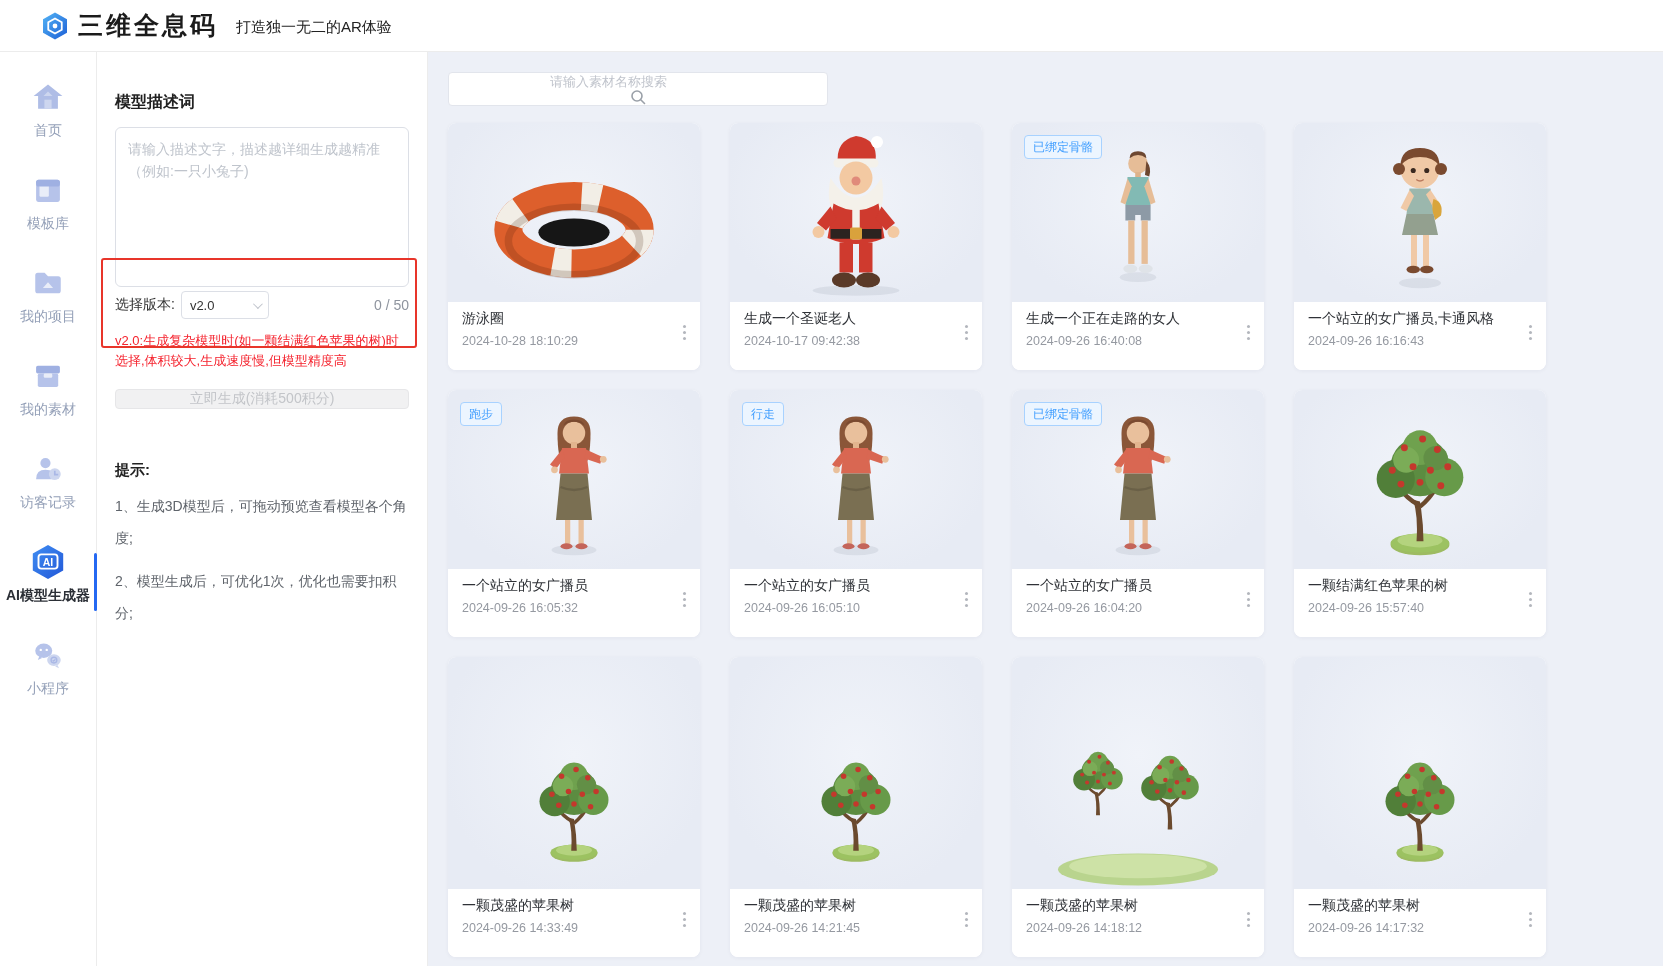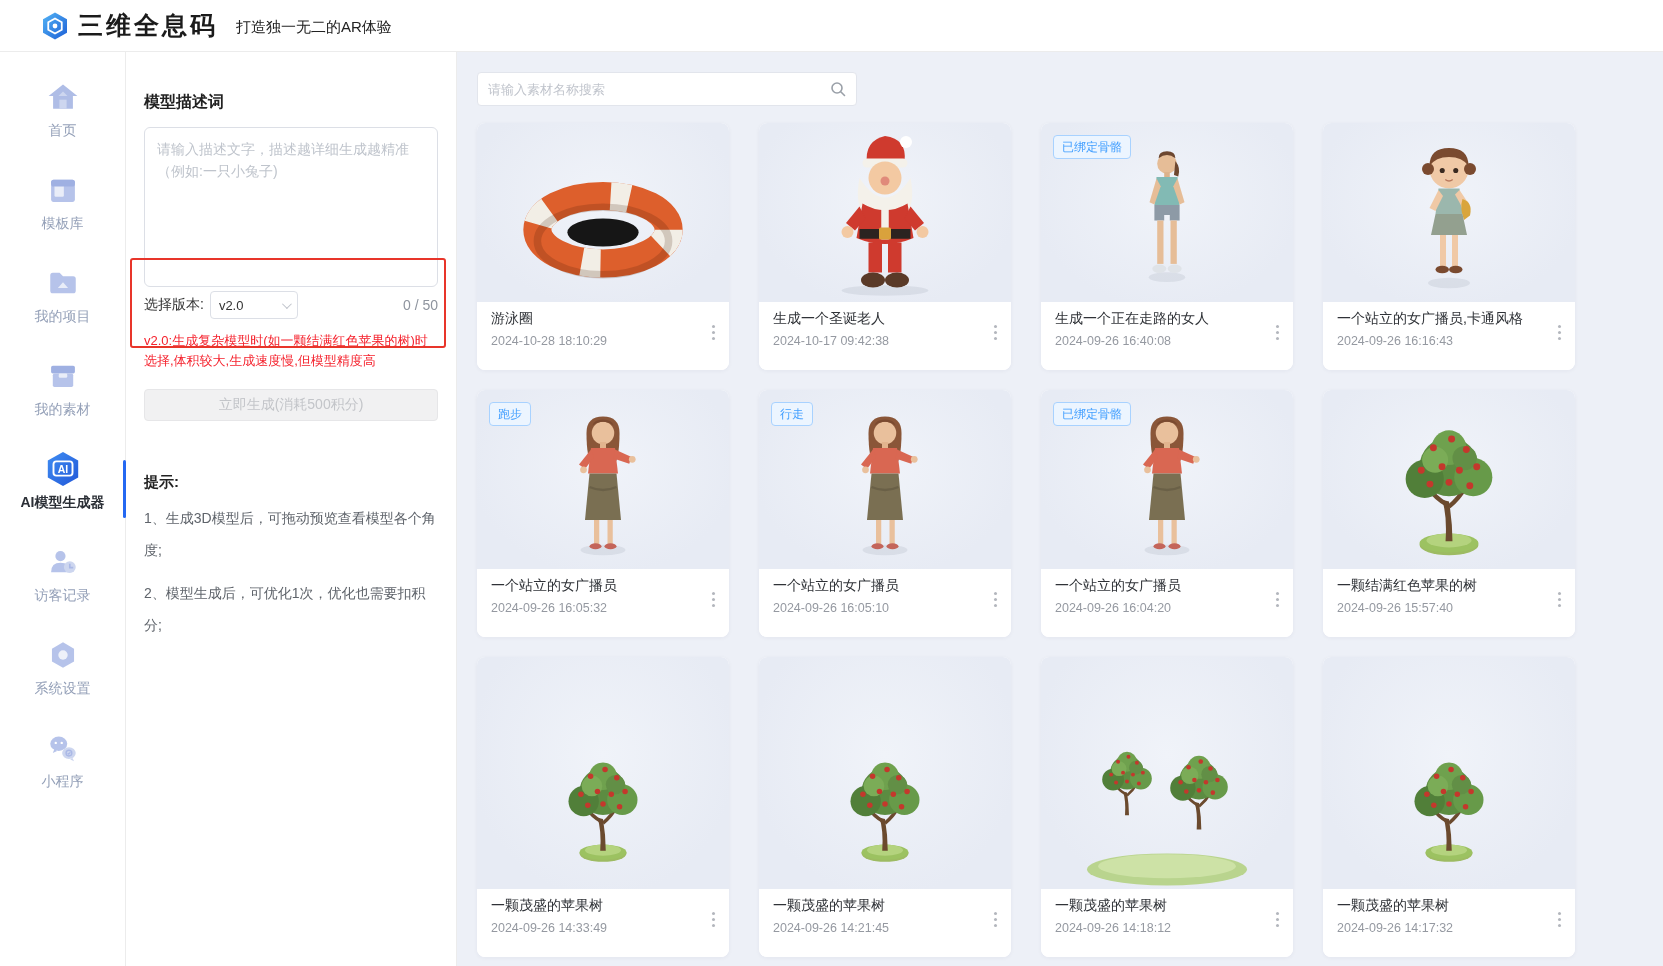--- a/index.html
+++ b/index.html
@@ -9,48 +9,48 @@
   
   .header { height:52px; background:#fff; border-bottom:1px solid #ececec; display:flex; align-items:center; padding-left:40px; }
   .logo-icon { width:30px; height:30px; margin-right:8px; }
   .logo-title { font-size:25px; font-weight:bold; color:#1b1b1b; letter-spacing:3px; }
   .tagline { font-size:15px; color:#222; margin-left:18px; padding-top:4px; }
 
   
   .main { display:flex; height:914px; }
 
   
-  .sidebar { width:126px; background:#fff; border-right:1px solid #ececec; padding-top:26px; display:flex; flex-direction:column; align-items:flex-start; position:relative; }
+  .sidebar { width:97px; background:#fff; border-right:1px solid #ececec; padding-top:26px; display:flex; flex-direction:column; align-items:flex-start; position:relative; }
   .side-item { width:100%; height:93px; display:flex; flex-direction:column; align-items:center; justify-content:flex-start; cursor:pointer; position:relative; }
   .side-item .s-icon { width:38px; height:38px; display:flex; align-items:center; justify-content:center; }
   .side-item .s-label { margin-top:5px; font-size:14px; color:#94a0b8; text-align:center; line-height:1.3; padding:0 6px; }
   .side-item.active .s-label { color:#2b2f36; font-weight:bold; }
   .active-bar { position:absolute; right:-1px; top:10px; width:3px; height:58px; background:var(--accent,#2468f2); border-radius:2px; }
 
   
   .gen-panel { width:331px; background:#fff; border-right:1px solid #ececec; padding:24px 18px 0; position:relative; }
   .gen-title { font-size:16px; font-weight:bold; color:#222; margin-bottom:14px;margin-top:16px; }
   .gen-textarea { width:100%; height:160px; border:1px solid #dcdfe6; border-radius:6px; resize:none; padding:10px 12px; font-size:14px; line-height:1.6; color:#333; font-family:inherit; outline:none; }
   .gen-textarea::placeholder { color:#bfc4cc; }
   .version-row { display:flex; align-items:center; height:28px; }
   .version-label { font-size:14px; color:#333; }
   .version-select { width:88px; height:28px; border:1px solid #dcdfe6; border-radius:4px; margin-left:6px; display:flex; align-items:center; justify-content:space-between; padding:0 8px; cursor:pointer; background:#fff; }
   .version-value { font-size:13px; color:#333; }
   .chev { width:7px; height:7px; border-right:1.5px solid #c0c4cc; border-bottom:1.5px solid #c0c4cc; transform:rotate(45deg) translateY(-2px); }
   .counter { margin-left:auto; font-size:14px; color:#8e949e; }
   .version-note { margin-top:12px; font-size:13px; line-height:1.55; color:var(--note,#f5222d); }
   .annotation-box { position:absolute; left:4px; top:206px; width:316px; height:90px; border:2px solid var(--annotation,#e8352a); border-radius:3px; pointer-events:none; }
-  .gen-btn { width:100%; height:32px; margin-top:18px; background:#f1f1f2; border:1px solid #e6e6e8; border-radius:4px; color:#c3c5c9; font-size:14px; cursor:not-allowed; font-family:inherit; }
+  .gen-btn { width:100%; height:20px; margin-top:18px; background:#f1f1f2; border:1px solid #e6e6e8; border-radius:4px; color:#c3c5c9; font-size:14px; cursor:not-allowed; font-family:inherit; }
   .tips { margin-top:52px; }
   .tips-title { font-size:15px; font-weight:bold; color:#222; }
   .tip-line { font-size:14px; color:#5f646b; line-height:2.3; margin-top:10px; }
 
   
   .content { flex:1; background:#edf0f7; padding:20px 0 0 20px; overflow:hidden; }
-  .search-box { width:380px; height:34px; background:#fff; border:1px solid #e2e5ec; border-radius:4px; display:flex; align-items:center; padding:0 10px; }
+  .search-box { width:380px; height:34px; background:#fff; border:1px solid #e2e5ec; border-radius:4px; display:flex; align-items:center; padding:0 10px;flex-direction:column; }
   .search-input { flex:1; border:none; outline:none; font-size:13px; color:#333; font-family:inherit; background:transparent; }
   .search-input::placeholder { color:#c0c4cc; }
 
   .cards { margin-top:17px; display:grid; grid-template-columns:repeat(4,252px); grid-template-rows:247px 247px 300px; gap:20px 30px; }
   .card { background:#fff; border-radius:8px; overflow:hidden; display:flex; flex-direction:column; box-shadow:0 1px 4px rgba(30,40,80,0.05); cursor:pointer; }
   .card-art { flex:1; position:relative; background:radial-gradient(ellipse at 50% 42%, #f0f3f9 0%, #e7ebf4 75%); display:flex; align-items:flex-end; justify-content:center; overflow:hidden; }
   .card-art svg { display:block; margin-bottom:2px; }
   .badge { position:absolute; top:12px; left:12px; font-size:12px; color:var(--badge,#409eff); background:#ecf5ff; border:1px solid #a8d2ff; border-radius:4px; padding:2px 8px; line-height:1.5; }
   .card-footer { height:68px; background:#fff; padding:8px 14px 16px; position:relative; }
   .card-title { font-size:14px; color:#2f3237; white-space:nowrap; overflow:hidden; }
@@ -111,57 +111,48 @@
     </div>
     <div class="side-item">
       <span class="s-icon">
         <svg viewBox="0 0 40 40" width="34" height="34">
             <rect x="6" y="8" width="28" height="9" rx="2" fill="#9fb0e2"></rect>
             <rect x="8" y="17" width="24" height="16" rx="2" fill="#b6c3ea"></rect>
             <rect x="15" y="17" width="10" height="5" rx="1.5" fill="#e9edf8"></rect>
           </svg>
       </span>
       <span class="s-label">我的素材</span>
+    </div>
+    <div class="side-item">
+      <span class="s-icon">
+        <svg viewBox="0 0 40 40" width="34" height="34">
+            <circle cx="17" cy="13" r="6" fill="#b6c3ea"></circle>
+            <path d="M6 32 q0-11 11-11 q11 0 11 11 z" fill="#b6c3ea"></path>
+            <circle cx="28" cy="26" r="7" fill="#cdd6ef"></circle>
+            <path d="M28 22 v4.5 h4" stroke="#aab8e6" stroke-width="2" fill="none"></path>
+          </svg>
+      </span>
+      <span class="s-label">访客记录</span>
     </div>
     <div class="side-item active">
       <span class="s-icon">
         <svg viewBox="0 0 40 40" width="38" height="38">
           <defs>
               <linearGradient id="ai" x1="0" y1="0" x2="1" y2="1">
             <stop offset="0" stop-color="#3f8df2"></stop>
                 <stop offset="1" stop-color="#2258d8"></stop>
           </linearGradient>
             </defs>
           <polygon points="20,2 36,11 36,29 20,38 4,29 4,11" fill="url(#ai)"></polygon>
           <rect x="10" y="12" width="20" height="15" rx="3" fill="none" stroke="#fff" stroke-width="2"></rect>
           <text x="20" y="24.5" text-anchor="middle" font-size="11" font-weight="bold" fill="#fff" font-family="Liberation Sans, sans-serif">AI</text>
         </svg>
       </span>
       <span class="s-label">AI模型生成器</span>
       <span class="active-bar"></span>
-    </div>
-    <div class="side-item">
-      <span class="s-icon">
-        <svg viewBox="0 0 40 40" width="34" height="34">
-            <circle cx="17" cy="13" r="6" fill="#b6c3ea"></circle>
-            <path d="M6 32 q0-11 11-11 q11 0 11 11 z" fill="#b6c3ea"></path>
-            <circle cx="28" cy="26" r="7" fill="#cdd6ef"></circle>
-            <path d="M28 22 v4.5 h4" stroke="#aab8e6" stroke-width="2" fill="none"></path>
-          </svg>
-      </span>
-      <span class="s-label">访客记录</span>
-    </div>
-    <div class="side-item">
-      <span class="s-icon">
-        <svg viewBox="0 0 40 40" width="34" height="34">
-            <polygon points="20,5 33,12.5 33,27.5 20,35 7,27.5 7,12.5" fill="#b6c3ea"></polygon>
-            <circle cx="20" cy="20" r="5.5" fill="#eef1f9"></circle>
-          </svg>
-      </span>
-      <span class="s-label">系统设置</span>
     </div>
     <div class="side-item">
       <span class="s-icon">
         <svg viewBox="0 0 40 40" width="34" height="34">
             <ellipse cx="15" cy="15" rx="10" ry="8.5" fill="#b6c3ea"></ellipse>
             <path d="M10 21 l-2 5 5-2.5 z" fill="#b6c3ea"></path>
             <circle cx="11.5" cy="14" r="1.4" fill="#fff"></circle>
             <circle cx="18.5" cy="14" r="1.4" fill="#fff"></circle>
             <ellipse cx="27" cy="26" rx="8" ry="7" fill="#cdd6ef"></ellipse>
             <path d="M31 31.5 l2 4 -4.5-2 z" fill="#cdd6ef"></path>

